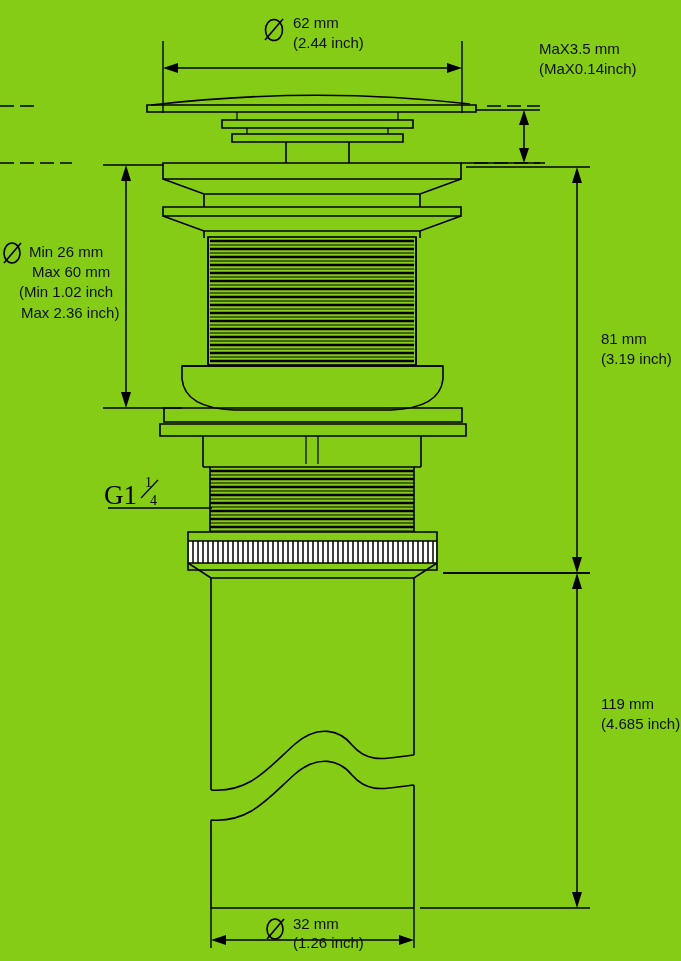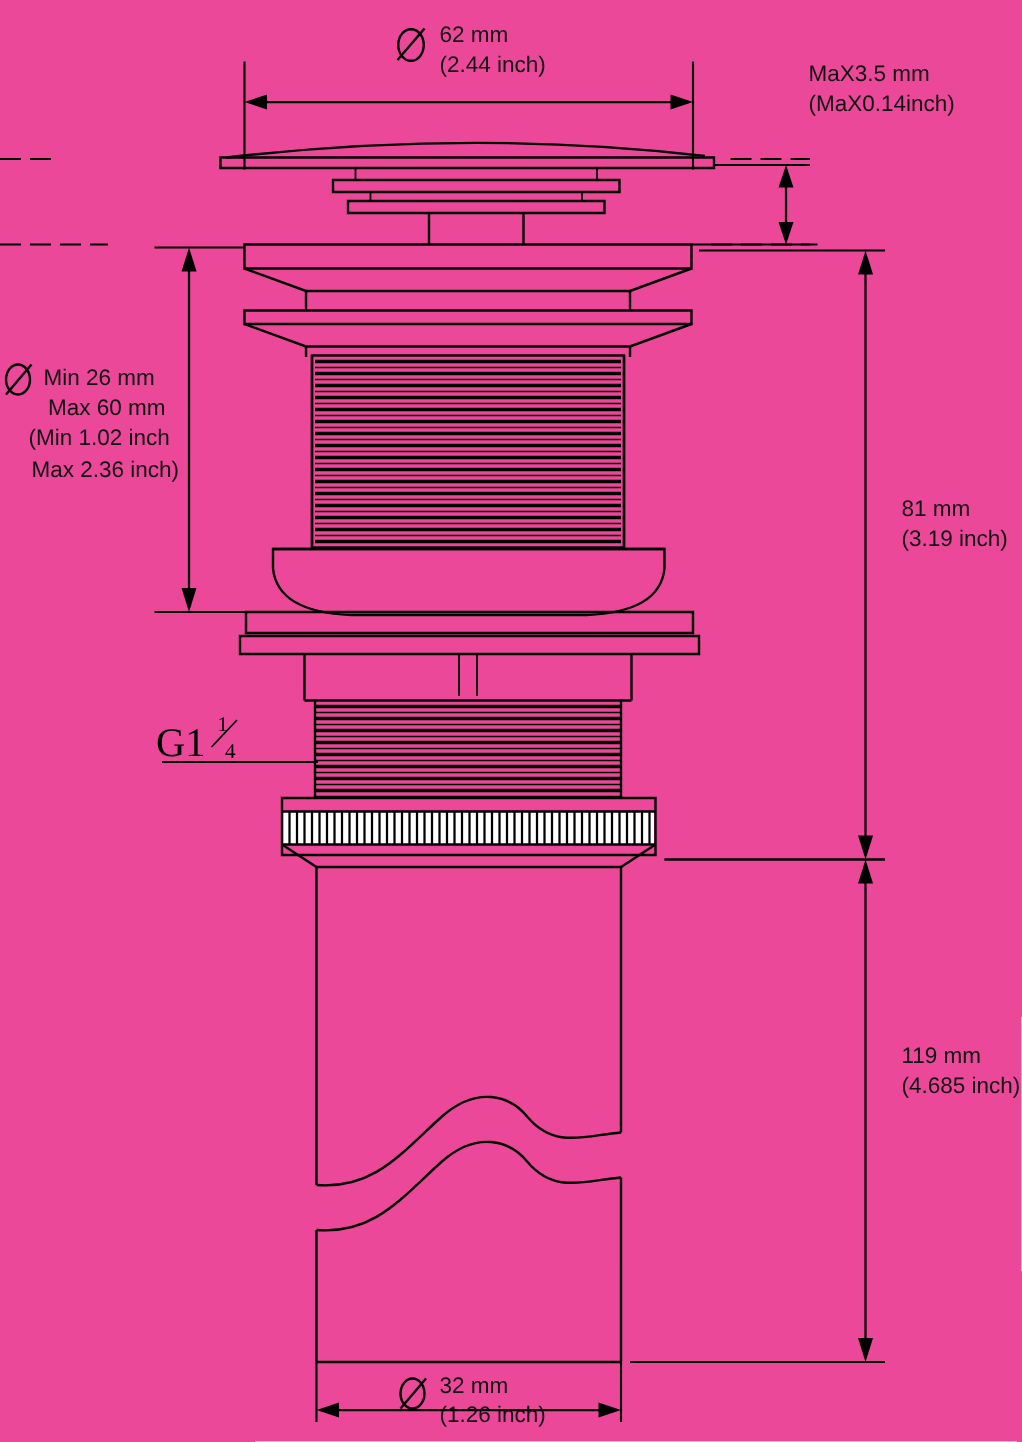--- a/index.html
+++ b/index.html
@@ -12,21 +12,21 @@
     width: 681px;
     height: 961px;
     overflow: hidden;
     font-family: "Liberation Sans", sans-serif;
     color: #000000;
   }
   #drawing-root {
     position: relative;
     width: 681px;
     height: 961px;
-    background: #ec4899;
+    background: #84cc16;
   }
   svg#drawing-svg {
     position: absolute;
     top: 0;
     left: 0;
     width: 681px;
     height: 961px;
     display: block;
   }
   .dim-text {

